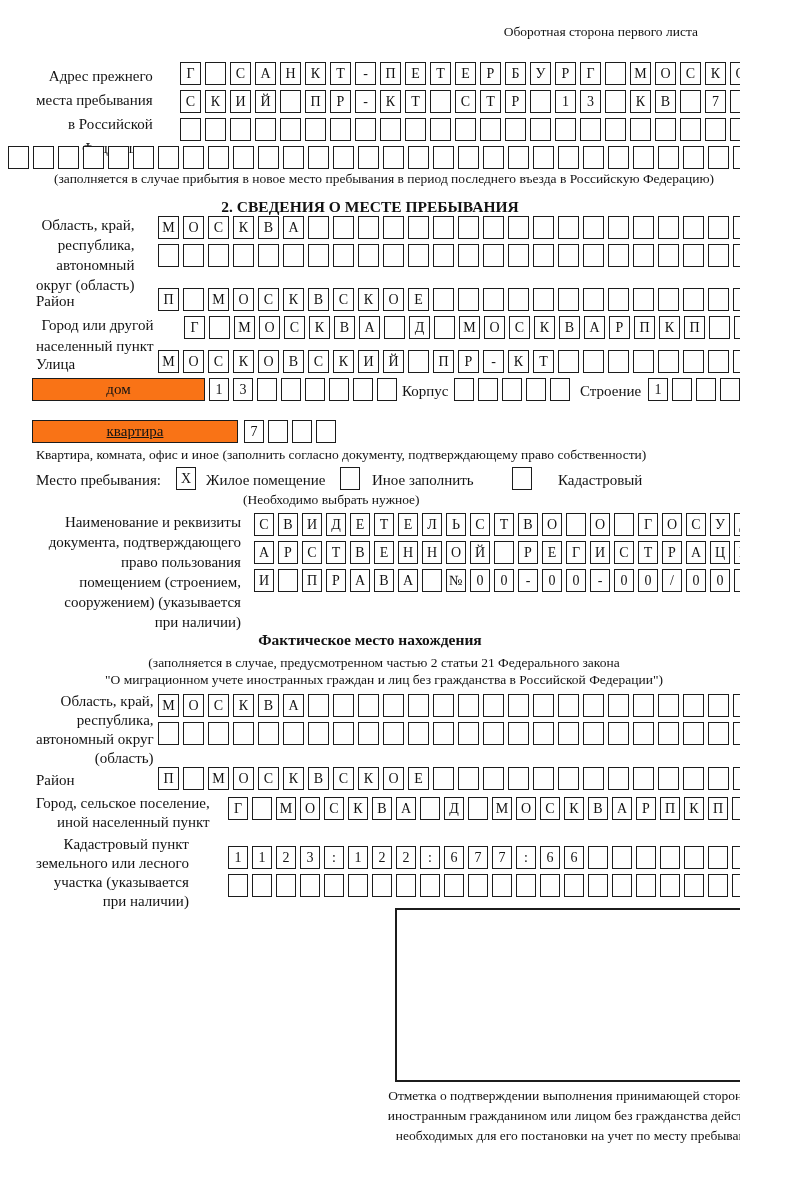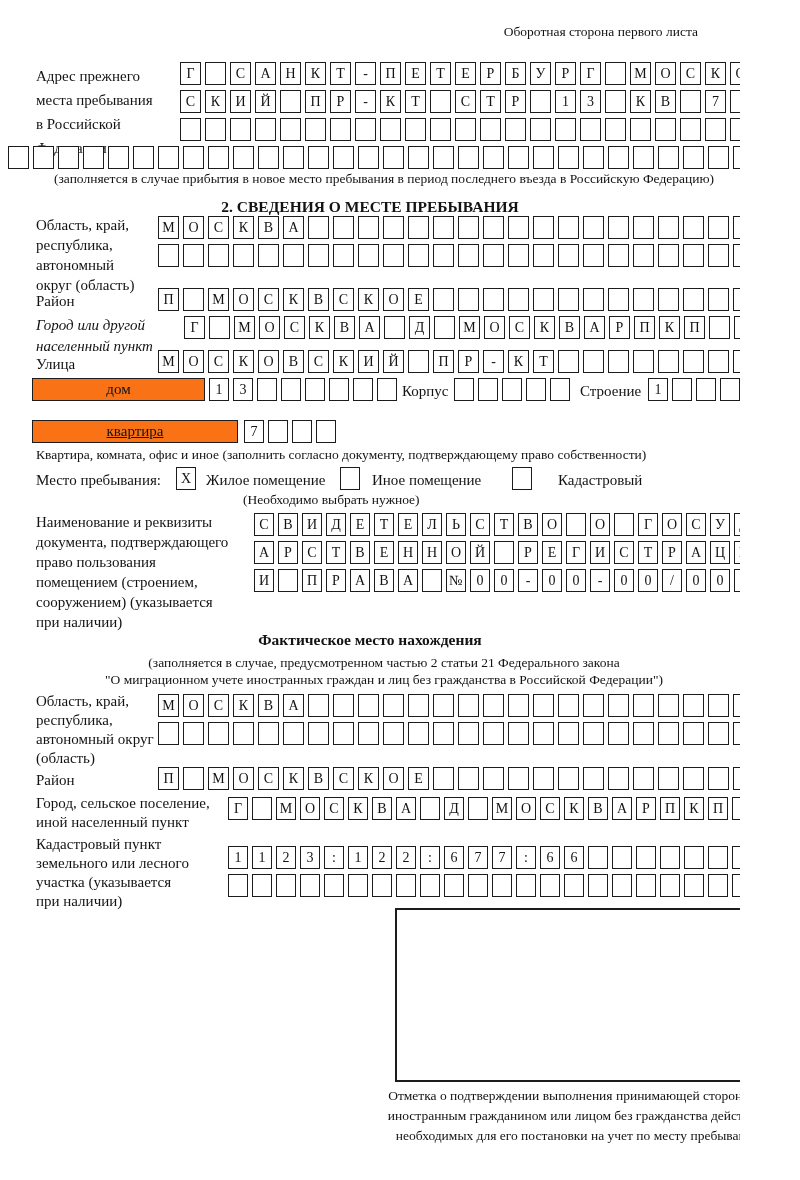--- a/index.html
+++ b/index.html
@@ -1,18 +1,18 @@
 <!DOCTYPE html>
 <html><head>
 <meta charset="utf-8">
 <style>
   html,body{margin:0;padding:0;background:#fff;}
   .page{position:relative;width:740px;height:1180px;background:#ffffff;
         font-family:"Liberation Serif",serif;color:#131313;overflow:hidden;}
-  .label{position:absolute;font-size:15px;line-height:20px;color:#131313;}
+  .label{position:absolute;font-size:15px;line-height:20px;color:#131313;text-align:right;}
   .label .ln{display:block;}
   .note{position:absolute;font-size:13.5px;color:#131313;white-space:nowrap;}
   .centered{left:0;right:0;text-align:center;white-space:normal;padding-left:28px;}
   .title{position:absolute;left:0;right:0;text-align:center;font-weight:700;font-size:15.5px;color:#131313;}
   .cellrow{position:absolute;display:flex;gap:4px;}
   .cell{box-sizing:border-box;flex:0 0 auto;width:21px;height:23px;border:1.7px solid #1c1c1c;
         display:flex;align-items:center;justify-content:center;
         font-size:14px;color:#131313;background:#fff;}
   .c20 .cell{width:20px;}
   .cbox{position:absolute;box-sizing:border-box;width:20px;height:23px;border:1.7px solid #1c1c1c;
@@ -229,21 +229,21 @@
       <span class="cell"></span>
       <span class="cell"></span>
       <span class="cell"></span>
       <span class="cell"></span>
       <span class="cell"></span>
       <span class="cell"></span>
       <span class="cell"></span>
       <span class="cell"></span>
     </div>
 
-  <div class="label" style="left:36px;top:315px;line-height:21px;font-style:italic;">
+  <div class="label" style="left:36px;top:315px;line-height:21px;">
     <span class="ln">Город или другой</span>
     <span class="ln">населенный пункт</span>
   </div>
   <div class="cellrow" style="left:184px;top:316px;">
       <span class="cell">Г</span>
       <span class="cell"></span>
       <span class="cell">М</span>
       <span class="cell">О</span>
       <span class="cell">С</span>
       <span class="cell">К</span>
@@ -327,21 +327,21 @@
       <span class="cell"></span>
       <span class="cell"></span>
       <span class="cell"></span>
     </div>
   <div class="note" style="left:36px;top:447px;">Квартира, комната, офис и иное (заполнить согласно документу, подтверждающему право собственности)</div>
 
   <div class="label" style="left:36px;top:470px;">Место пребывания:</div>
   <div class="cbox" style="left:176px;top:467px;">X</div>
   <div class="label" style="left:206px;top:470px;">Жилое помещение</div>
   <div class="cbox" style="left:340px;top:467px;"></div>
-  <div class="label" style="left:372px;top:470px;">Иное помещение</div>
+  <div class="label" style="left:372px;top:470px;">Иное заполнить</div>
   <div class="cbox" style="left:512px;top:467px;"></div>
   <div class="label" style="left:558px;top:470px;">Кадастровый</div>
   <div class="note" style="left:243px;top:492px;">(Необходимо выбрать нужное)</div>
 
   <div class="label" style="left:36px;top:512px;width:205px;">
     <span class="ln">Наименование и реквизиты</span>
     <span class="ln">документа, подтверждающего</span>
     <span class="ln">право пользования</span>
     <span class="ln">помещением (строением,</span>
     <span class="ln">сооружением) (указывается</span>

